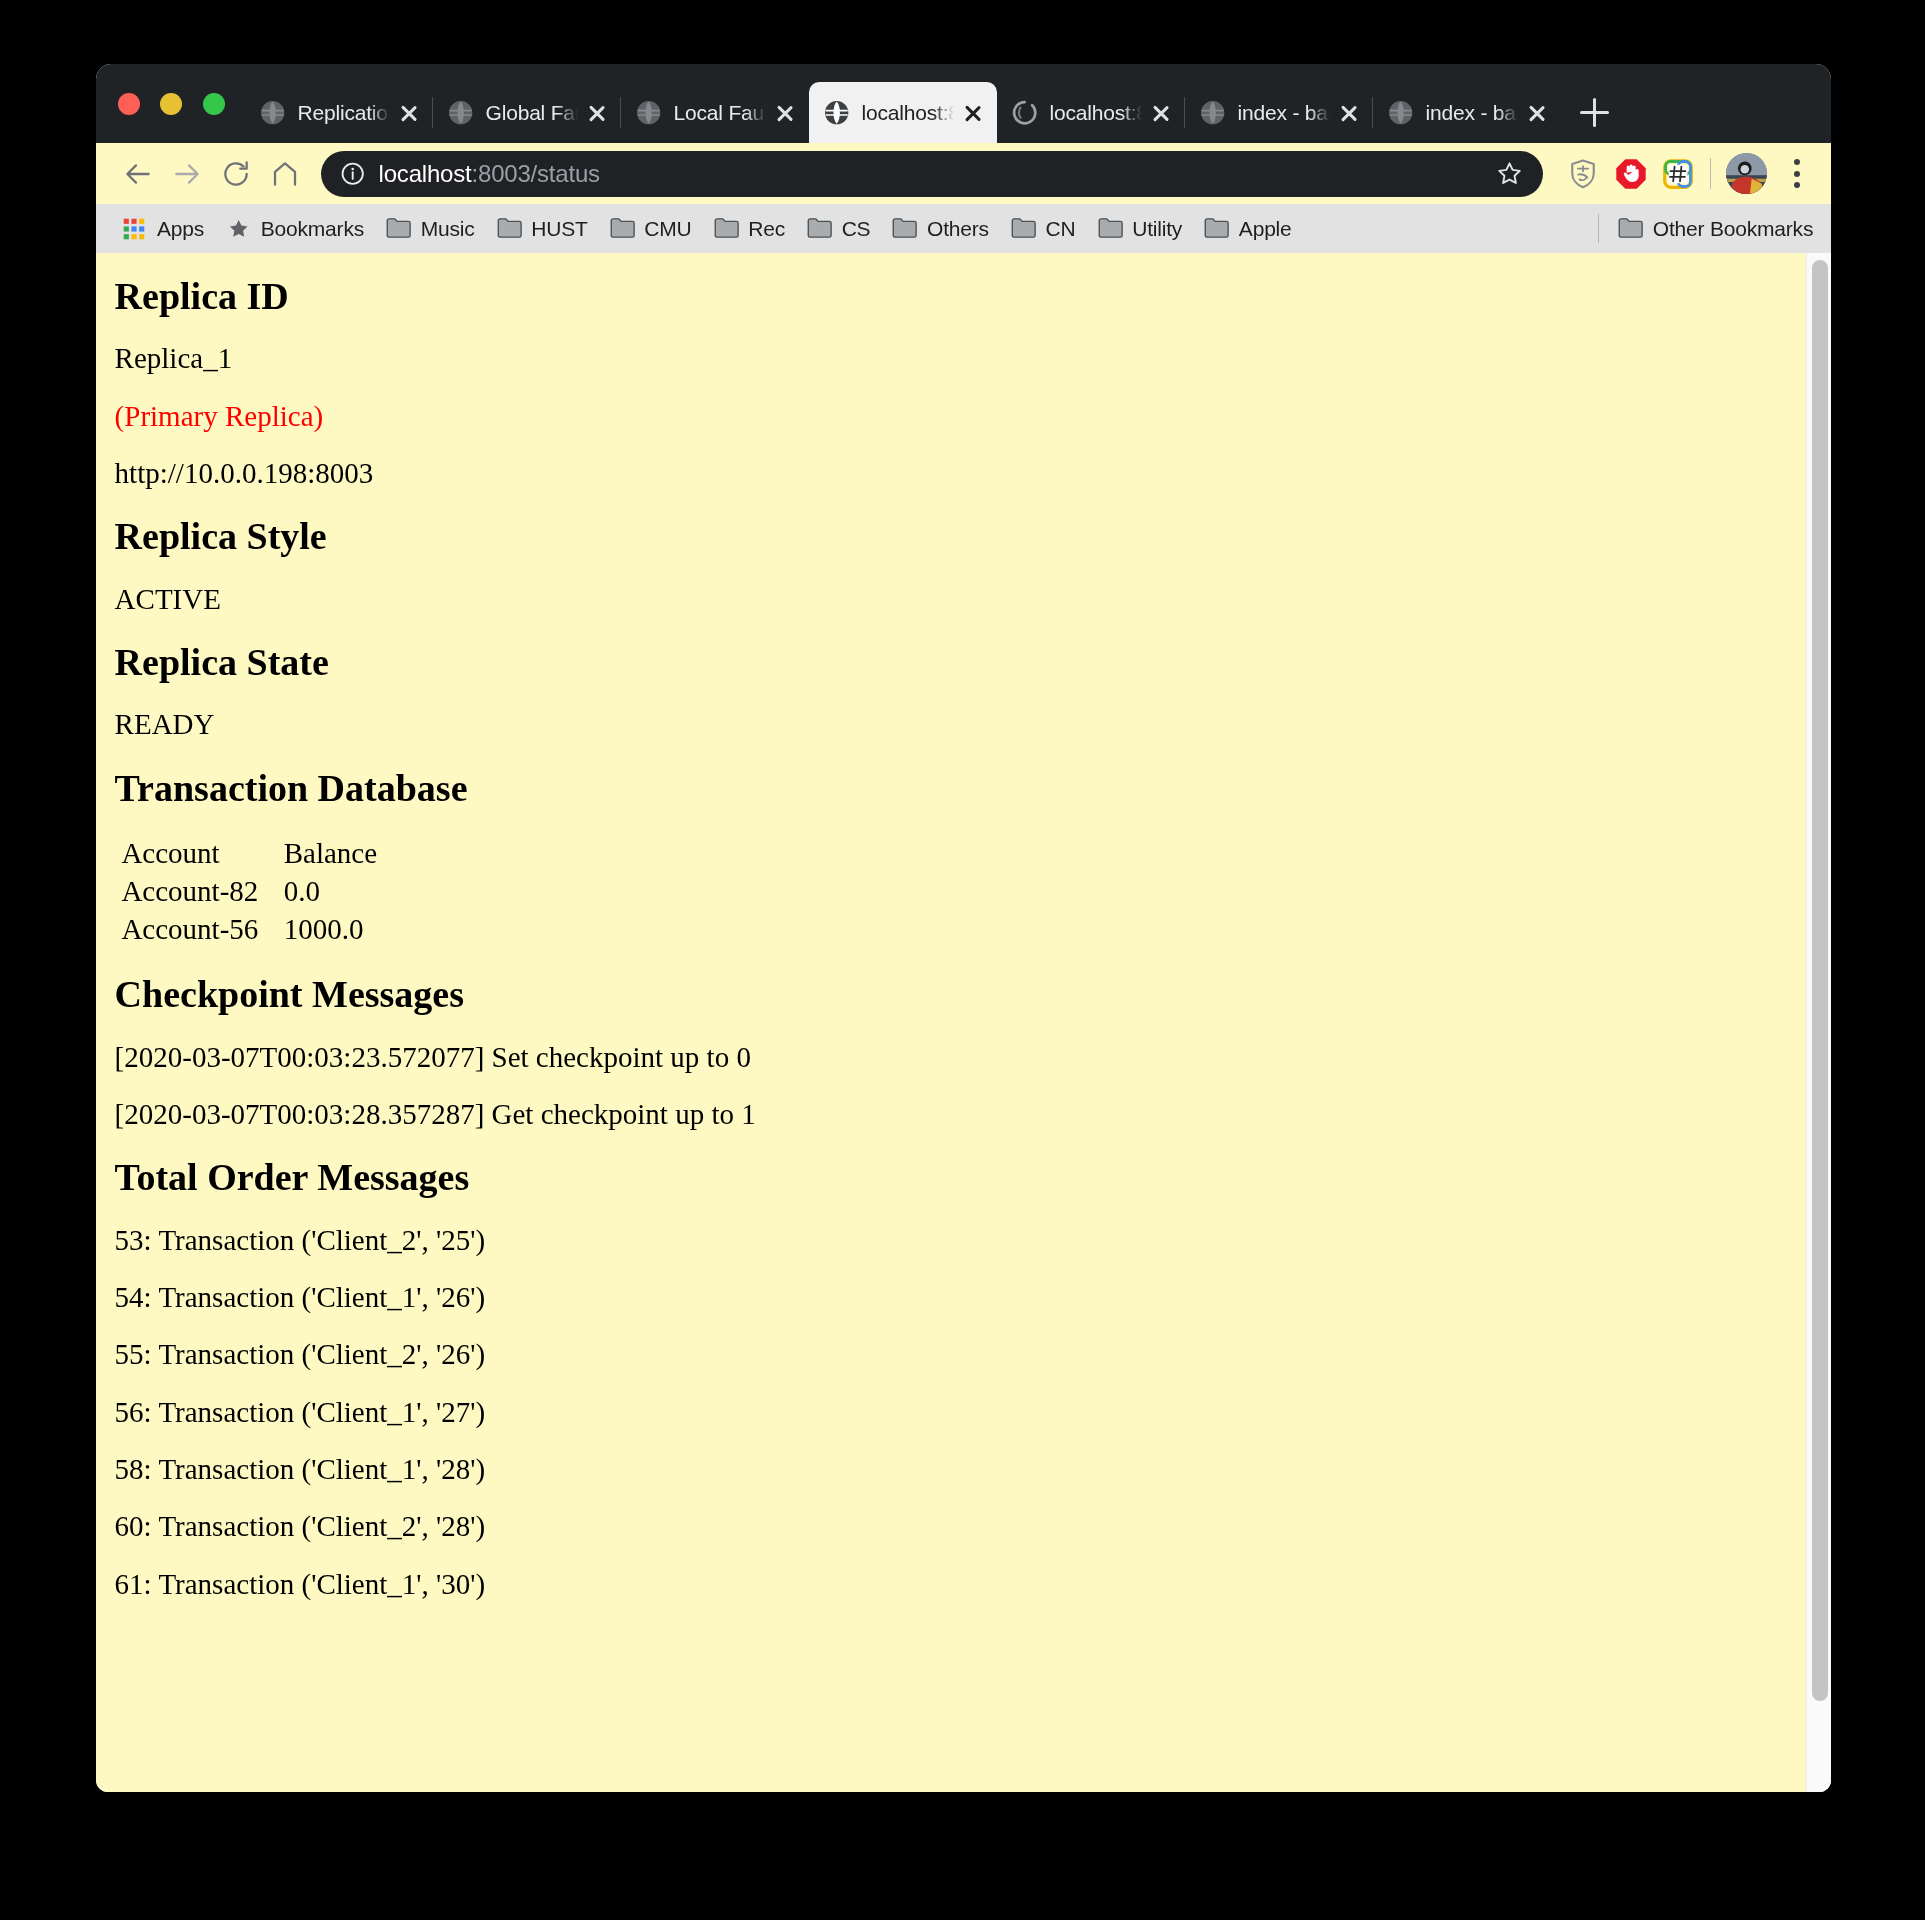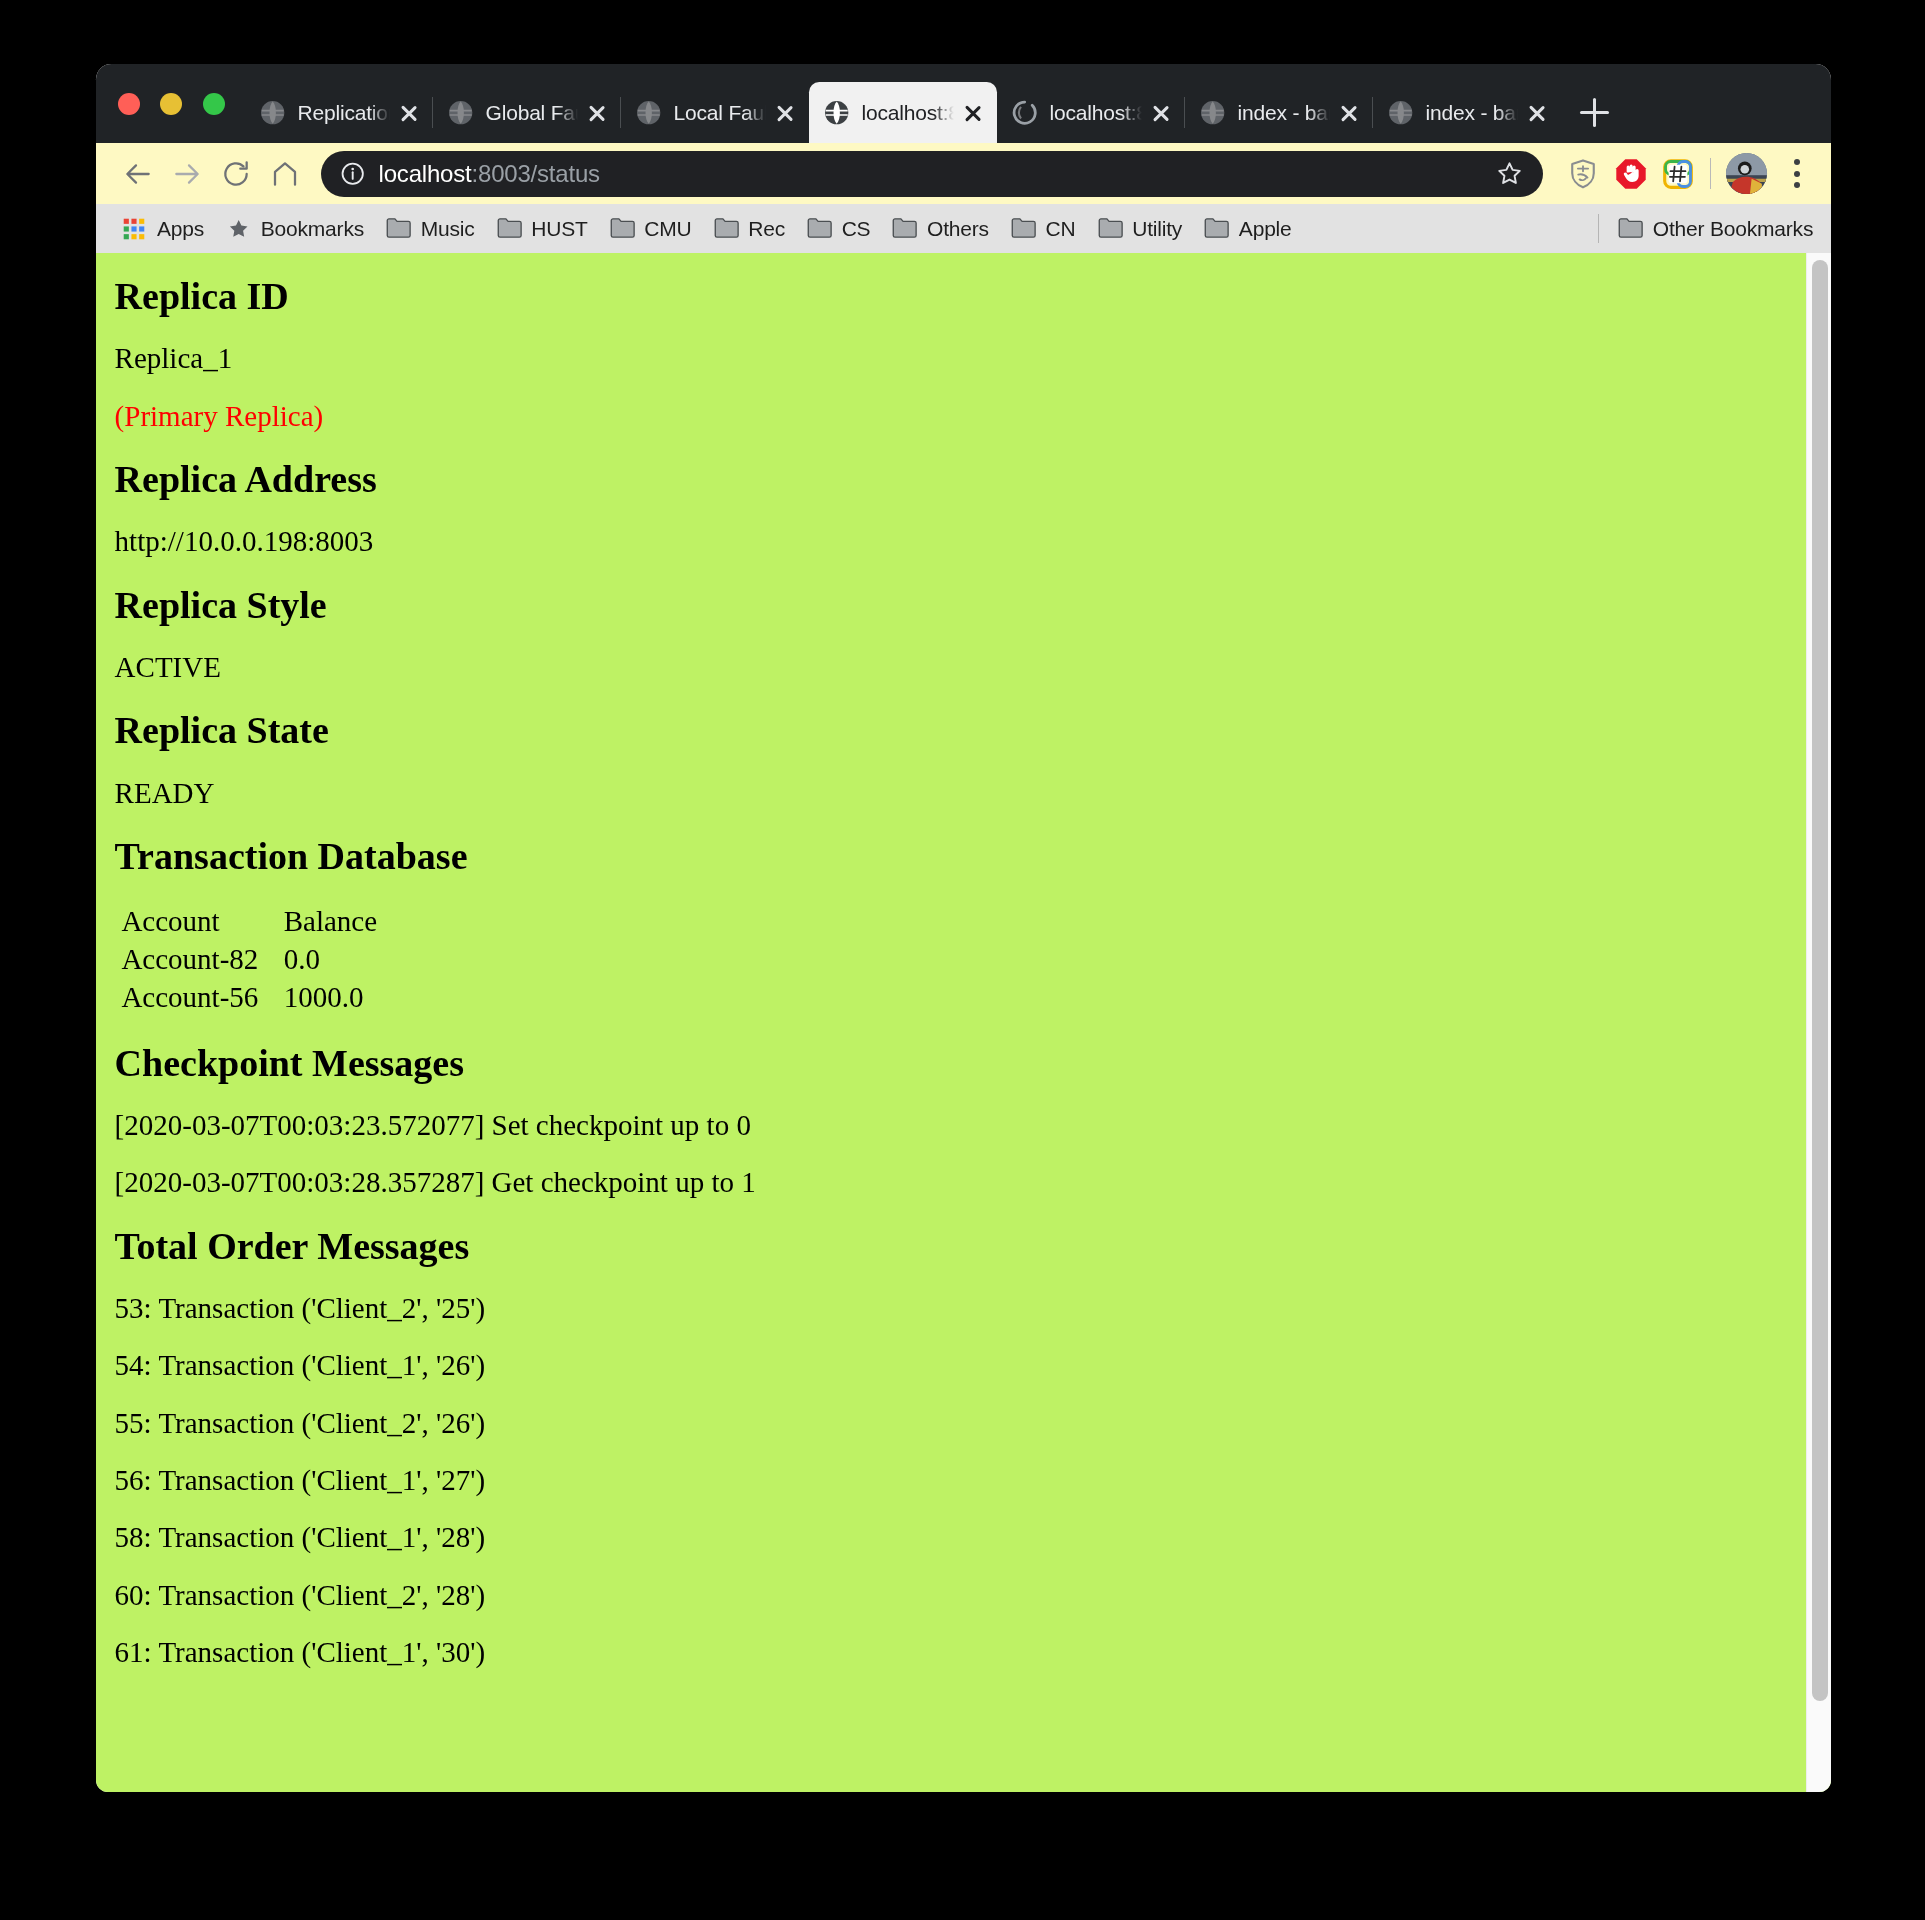--- a/index.html
+++ b/index.html
@@ -263,21 +263,21 @@
   .folder-icon { width: 25.4px; height: 22px; flex: 0 0 25.4px; display: block; }
   #bm-spacer { flex: 1 1 auto; }
   #bm-right-divider {
     width: 0.8px; height: 29px; background: #b5b5b5; margin: 0 8.5px; flex: 0 0 0.8px;
   }
 
   
   #page-viewport {
     position: relative;
     height: calc(1728px - 79px - 61px - 49px);
-    background: #bef264;
+    background: #fef9c3;
     overflow: hidden;
   }
   #page-content {
     position: absolute;
     left: 0; top: 0; right: 0;
     padding: 0px 25.4px 0 18.6px;
     box-sizing: border-box;
     font-family: "Liberation Serif", "DejaVu Serif", serif;
     color: #000;
   }
@@ -641,21 +641,20 @@
   </div>
 
   <div id="page-viewport">
 
     <div id="page-content">
 
       <h1>Replica ID</h1>
       <p>Replica_1</p>
       <p class="primary-note">(Primary Replica)</p>
 
-      <h1>Replica Address</h1>
       <p>http://10.0.0.198:8003</p>
 
       <h1>Replica Style</h1>
       <p>ACTIVE</p>
 
       <h1>Replica State</h1>
       <p>READY</p>
 
       <h1>Transaction Database</h1>
 

